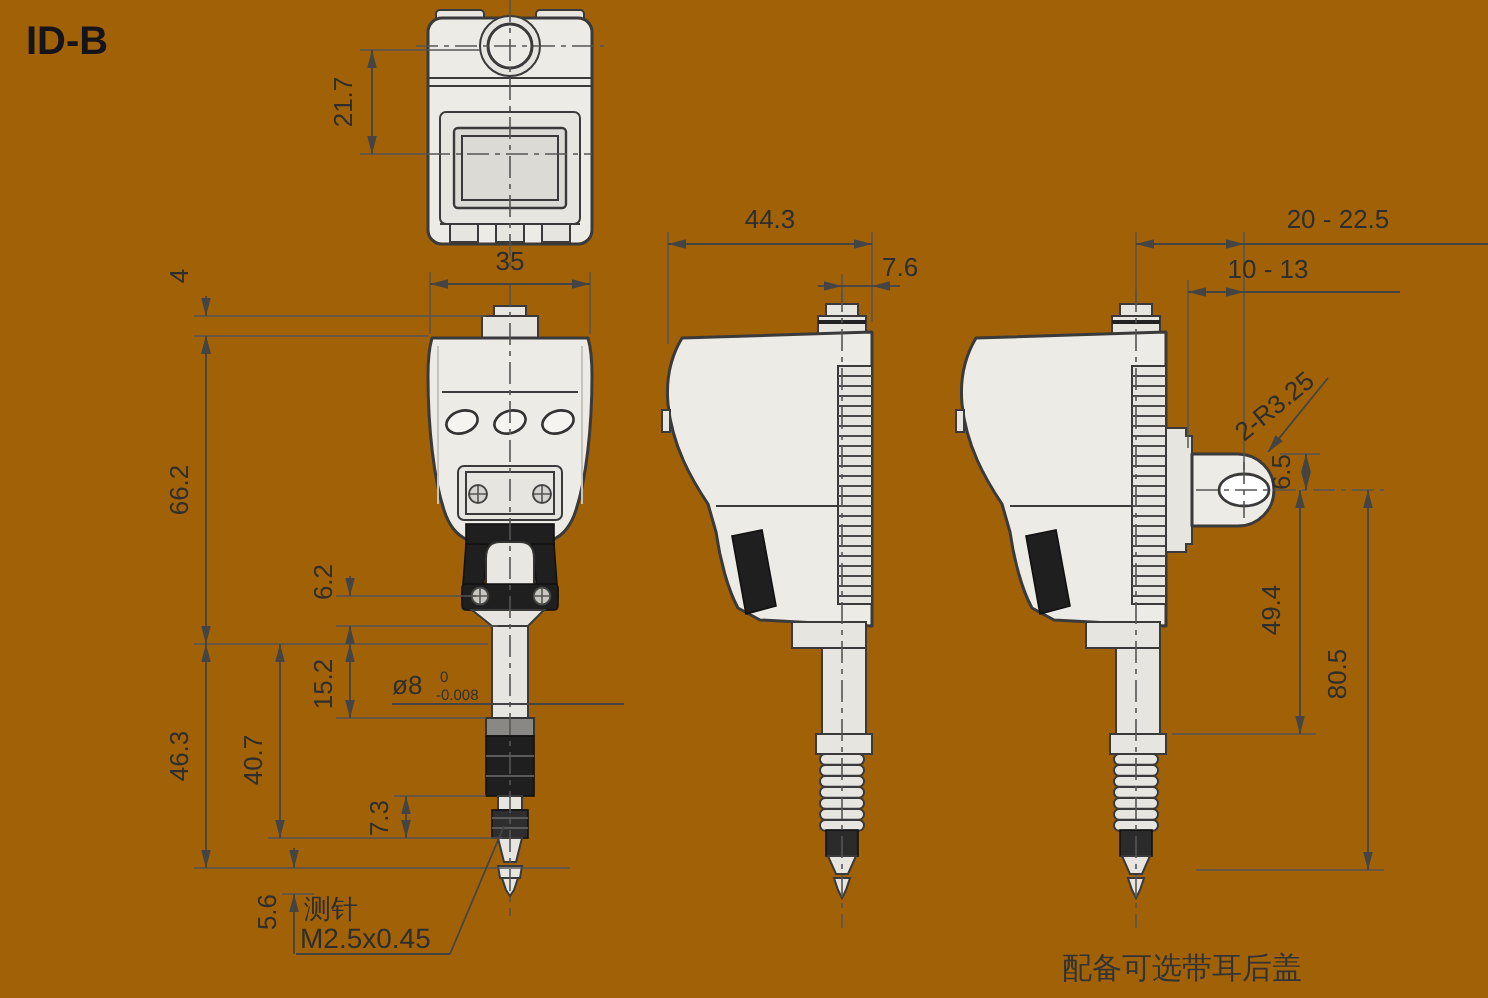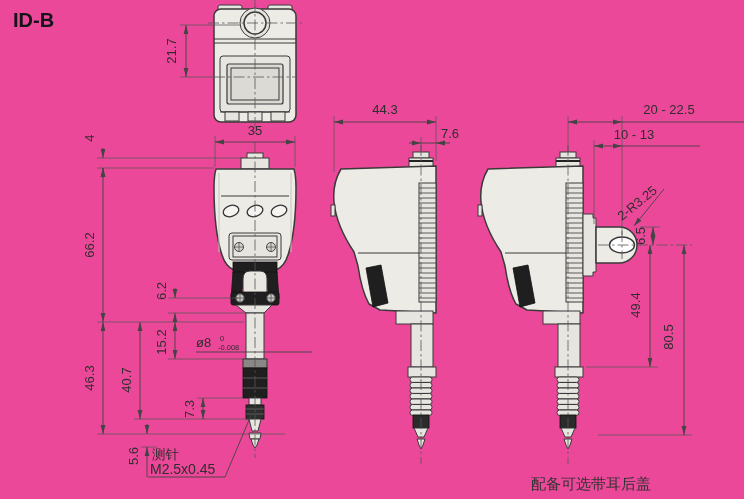--- a/index.html
+++ b/index.html
@@ -1,16 +1,16 @@
 <!DOCTYPE html>
 <html><head>
 <meta charset="utf-8">
 <style>
   html,body{margin:0;padding:0;background:#ffffff;}
-  #stage{position:relative;width:744px;height:499px;background:#ec4899;overflow:hidden;
+  #stage{position:relative;width:744px;height:499px;background:#a16207;overflow:hidden;
          font-family:"Liberation Sans",sans-serif;}
   svg{position:absolute;left:0;top:0;}
   .o   {stroke:#3a3a3a;stroke-width:1.5;fill:#edebe6;stroke-linejoin:round;}
   .o2  {stroke:#3a3a3a;stroke-width:1;fill:none;}
   .fillo{stroke:#3a3a3a;stroke-width:1;fill:#e7e5e0;}
   .dk  {fill:#1f1f1f;stroke:#111;stroke-width:.8;}
   .ext {stroke:#555;stroke-width:.75;fill:none;}
   .dim {stroke:#444;stroke-width:.9;fill:none;}
   .a2  {marker-start:url(#arr);marker-end:url(#arr);}
   .ae  {marker-end:url(#arr);}

